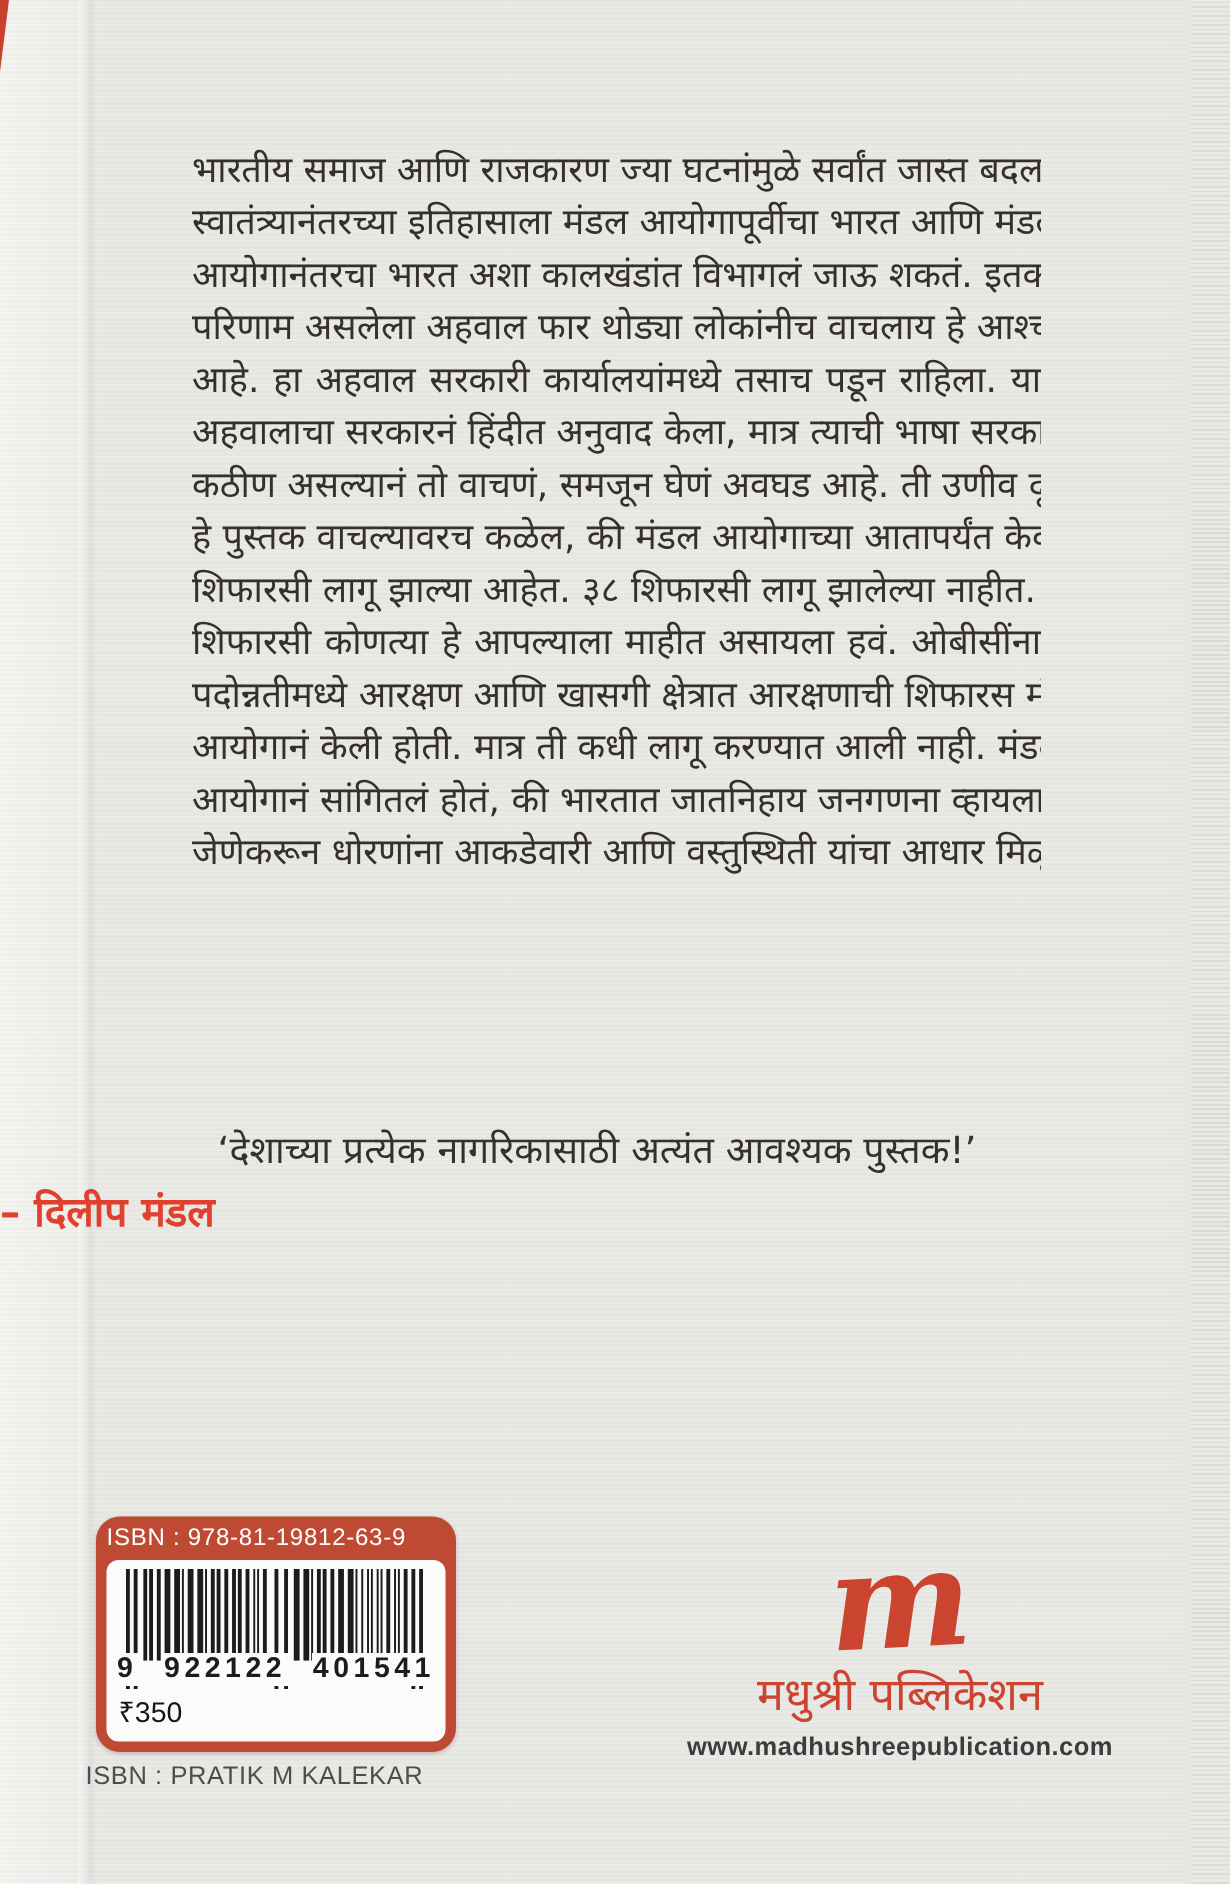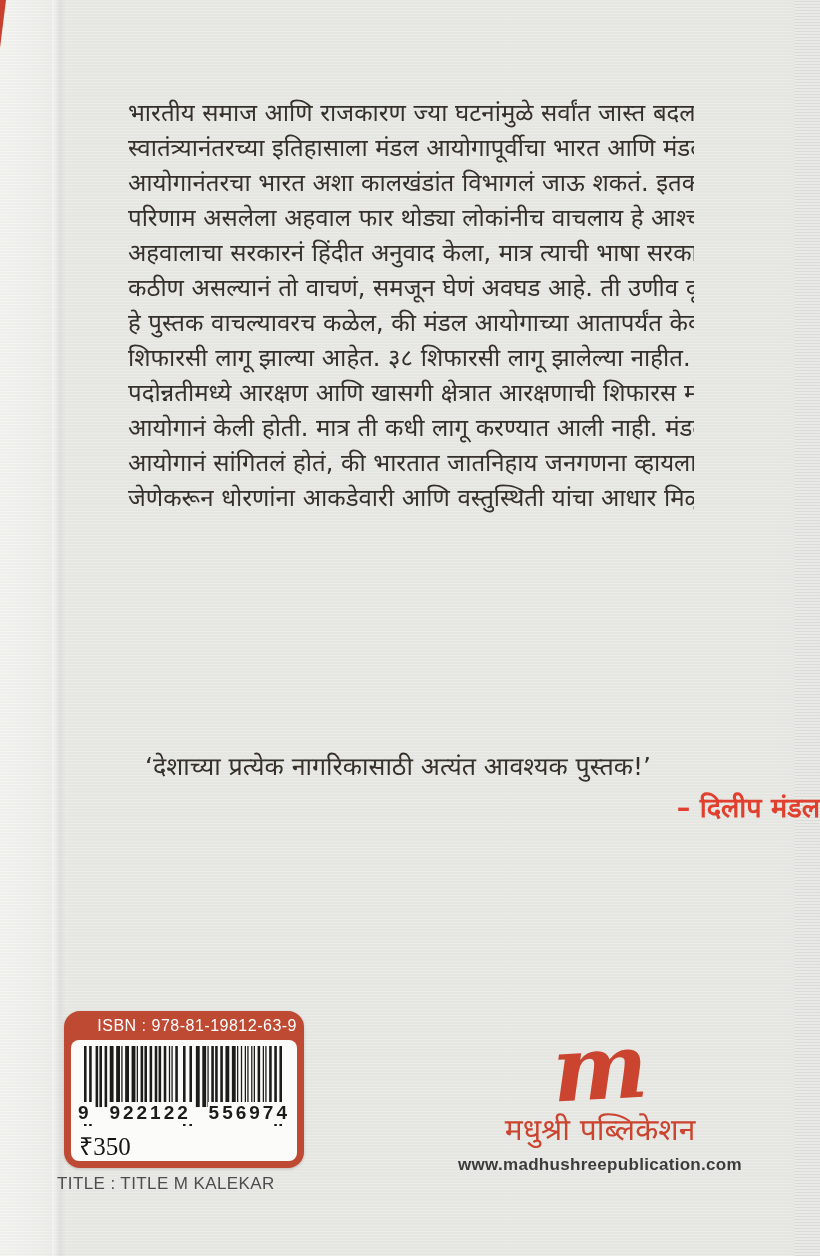--- a/index.html
+++ b/index.html
@@ -43,50 +43,50 @@
     white-space:nowrap;
   }
   .tline.tlast{text-align-last:left;}
 
   .quote{
     position:absolute;left:0;top:748px;width:796px;
     text-align:center;font-size:25px;color:#36302b;
   }
   .attribution{
     position:absolute;left:0;top:788px;width:820px;
-    text-align:right;font-size:27px;font-weight:bold;color:#e0402d;
+    text-align:left;font-size:27px;font-weight:bold;color:#e0402d;
   }
 
   .isbn-box{
     position:absolute;left:64px;top:1011px;width:240px;height:157px;
     background:#bf4a33;border-radius:16px;
     box-sizing:border-box;padding:0 7px 7px 7px;
     box-shadow:0 1px 3px rgba(90,40,30,0.25);
   }
   .isbn-banner{
-    height:29px;line-height:30px;text-align:right;
+    height:29px;line-height:30px;text-align:left;
     color:#ffffff;font-size:16px;letter-spacing:0.5px;
     font-family:"Liberation Sans","DejaVu Sans",sans-serif;
   }
   .barcode-panel{
     position:relative;width:226px;height:121px;
     background:#fbfbf9;border-radius:8px;overflow:hidden;
   }
   .barcode-bars{position:absolute;left:13px;top:6px;width:198px;height:80px;fill:#1c1c1c;}
   .barcode-digits{
     position:absolute;left:6px;top:62px;width:214px;
     display:flex;justify-content:space-between;
     font-family:"Liberation Sans","DejaVu Sans",sans-serif;
     font-size:19px;font-weight:bold;color:#1c1c1c;letter-spacing:3px;
   }
   .barcode-digits span{background:#fbfbf9;padding:0 1px;}
   .price{
     position:absolute;left:8px;top:88px;
-    font-family:Liberation Serif, serif;
-    font-size:25px;color:#151515;text-align:center;
+    font-family:Liberation Sans, sans-serif;
+    font-size:19px;color:#151515;text-align:center;
   }
   .title-credit{
     position:absolute;left:57px;top:1174px;
     font-family:"Liberation Sans","DejaVu Sans",sans-serif;
     font-size:17px;color:#4d4d4d;letter-spacing:0.4px;
   }
 
   .publisher{
     position:absolute;left:415px;top:1030px;width:370px;
     text-align:center;
@@ -113,24 +113,26 @@
 
   <div class="fold-shadow"></div>
   <div class="right-stripes"></div>
   <div class="corner-red"></div>
 
   <div class="body-text">
       <div class="tline">भारतीय समाज आणि राजकारण ज्या घटनांमुळे सर्वांत जास्त बदललं, त्यात</div>
       <div class="tline">स्वातंत्र्यानंतरच्या इतिहासाला मंडल आयोगापूर्वीचा भारत आणि मंडल</div>
       <div class="tline">आयोगानंतरचा भारत अशा कालखंडांत विभागलं जाऊ शकतं. इतका मोठा</div>
       <div class="tline">परिणाम असलेला अहवाल फार थोड्या लोकांनीच वाचलाय हे आश्चर्यजनक</div>
+      <div class="tline">आहे. हा अहवाल सरकारी कार्यालयांमध्ये तसाच पडून राहिला. या</div>
       <div class="tline">अहवालाचा सरकारनं हिंदीत अनुवाद केला, मात्र त्याची भाषा सरकारी आणि</div>
       <div class="tline">कठीण असल्यानं तो वाचणं, समजून घेणं अवघड आहे. ती उणीव दूर करण्याचा</div>
       <div class="tline">हे पुस्तक वाचल्यावरच कळेल, की मंडल आयोगाच्या आतापर्यंत केवळ दोनच</div>
       <div class="tline">शिफारसी लागू झाल्या आहेत. ३८ शिफारसी लागू झालेल्या नाहीत. त्या ३८</div>
+      <div class="tline">शिफारसी कोणत्या हे आपल्याला माहीत असायला हवं. ओबीसींना</div>
       <div class="tline">पदोन्नतीमध्ये आरक्षण आणि खासगी क्षेत्रात आरक्षणाची शिफारस मंडल</div>
       <div class="tline">आयोगानं केली होती. मात्र ती कधी लागू करण्यात आली नाही. मंडल</div>
       <div class="tline">आयोगानं सांगितलं होतं, की भारतात जातनिहाय जनगणना व्हायला हवी.</div>
       <div class="tline tlast">जेणेकरून धोरणांना आकडेवारी आणि वस्तुस्थिती यांचा आधार मिळू शकेल.</div>
     </div>
 
   <div class="quote">‘देशाच्या प्रत्येक नागरिकासाठी अत्यंत आवश्यक पुस्तक!’</div>
   <div class="attribution">– दिलीप मंडल</div>
 
   <div class="isbn-box">
@@ -176,27 +178,27 @@
           <rect x="135" y="0" width="2" height="58"></rect>
           <rect x="139" y="0" width="1" height="58"></rect>
           <rect x="141" y="0" width="1" height="58"></rect>
           <rect x="144" y="0" width="2" height="58"></rect>
           <rect x="148" y="0" width="2" height="76"></rect>
           <rect x="152" y="0" width="2" height="76"></rect>
         </svg>
       <div class="barcode-digits">
           <span>9</span>
           <span>922122</span>
-          <span>556974</span>
+          <span>401541</span>
         </div>
       <div class="price">₹350</div>
     </div>
   </div>
 
-  <div class="title-credit">TITLE : TITLE M KALEKAR</div>
+  <div class="title-credit">ISBN : PRATIK M KALEKAR</div>
 
   <div class="publisher">
     <div class="logo-m">m</div>
     <div class="pub-name">मधुश्री पब्लिकेशन</div>
     <div class="pub-url">www.madhushreepublication.com</div>
   </div>
 
 </div>
 
 </body></html>

